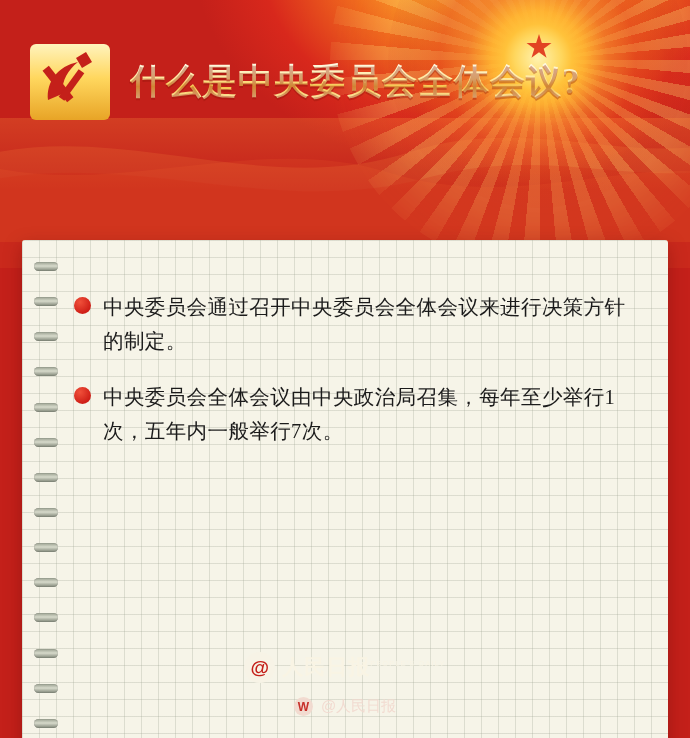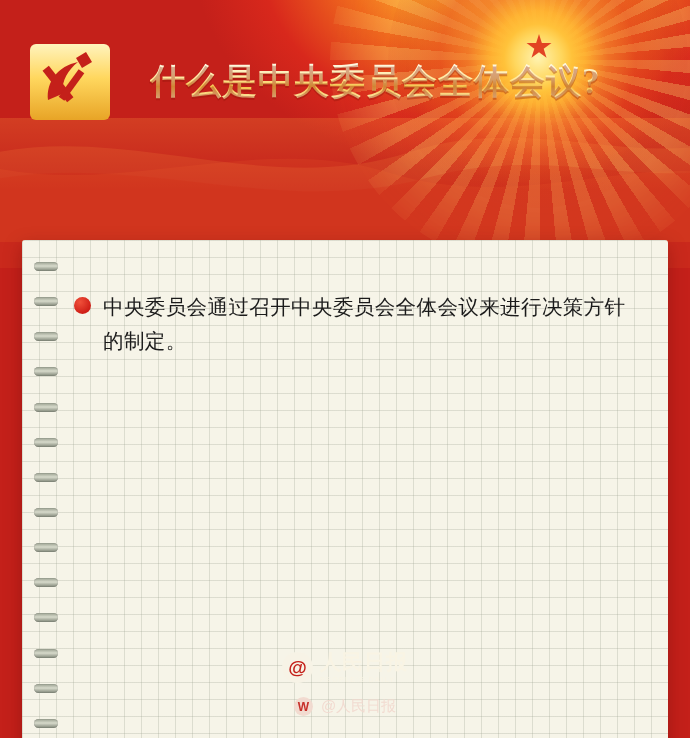--- a/index.html
+++ b/index.html
@@ -109,21 +109,20 @@
     letter-spacing: 1px;
     line-height: 1.1;
     color: #fdf3c8;
     background: linear-gradient(180deg, #fffbe8 0%, #ffe89a 42%, #f6c24b 62%, #fff2bd 100%);
     -webkit-background-clip: text;
             background-clip: text;
     -webkit-text-fill-color: transparent;
     text-shadow: 0 2px 0 rgba(140, 20, 10, 0.35);
     white-space: nowrap;
     font-family: "Liberation Serif", "DejaVu Serif", serif;
-    margin-left: 20px;
   }
 
   
   .card {
     position: absolute;
     left: 22px;
     top: 196px;
     width: 646px;
     height: 510px;
     background: #f6f4e8;
@@ -212,21 +211,21 @@
     background: #f7f3e6;
     color: #c4201a;
     display: flex;
     align-items: center;
     justify-content: center;
     font-size: 19px;
     font-weight: bold;
   }
   .logo-text {
     display: flex;
-    flex-direction: column;
+    flex-direction: row;
     line-height: 1;
     color: #f9f4e4;
   }
   .logo-cn {
     font-size: 21px;
     font-weight: bold;
     letter-spacing: 1px;
     font-family: "Liberation Serif", "DejaVu Serif", serif;
   }
   .logo-en {
@@ -317,20 +316,24 @@
       <div class="ring"></div>
       <div class="ring"></div>
       <div class="ring"></div>
     </div>
 
     <div class="list">
       <div class="item">
         <span class="bullet"></span>
         <div class="item-text">中央委员会通过召开中央委员会全体会议来进行决策方针的制定。</div>
       </div>
+      <div class="item">
+        <span class="bullet"></span>
+        <div class="item-text">中央委员会全体会议由中央政治局召集，每年至少举行1次，五年内一般举行7次。</div>
+      </div>
     </div>
   </div>
 
   <div class="footer">
     <div class="logo">
       <div class="logo-mark">@</div>
       <div class="logo-text">
         <span class="logo-cn">人民日报</span>
         <span class="logo-en">PEOPLE'S DAILY</span>
       </div>

